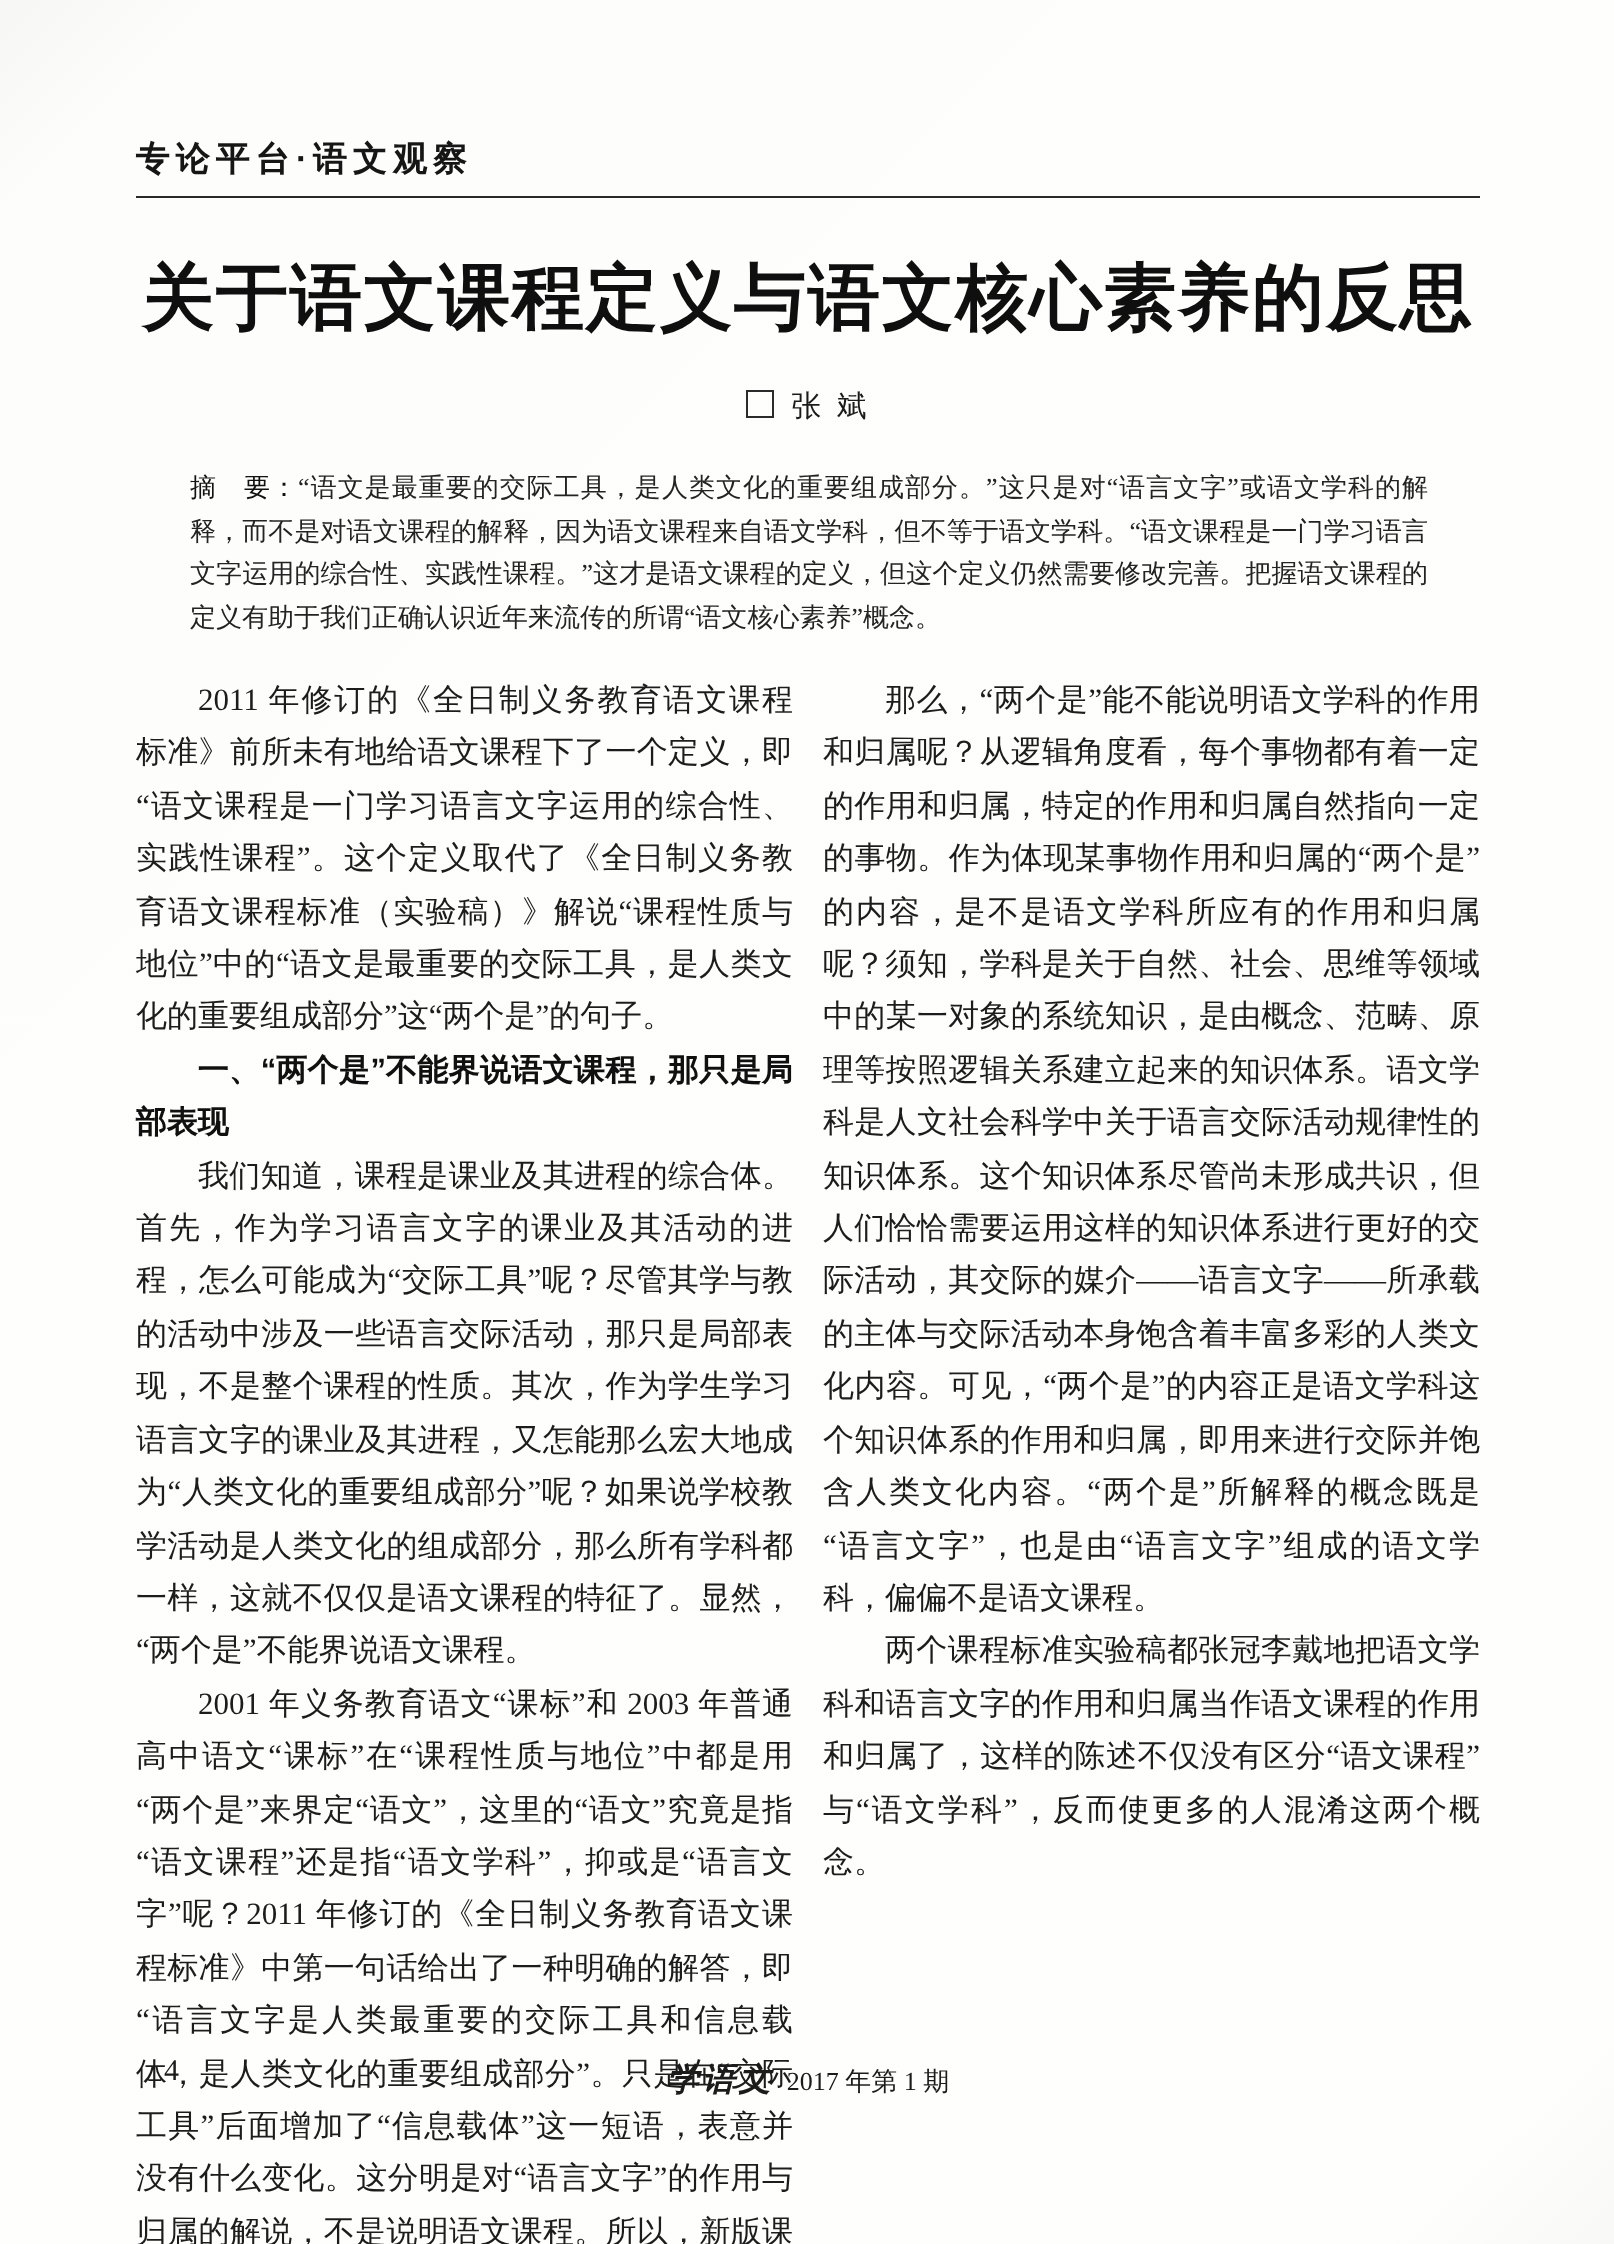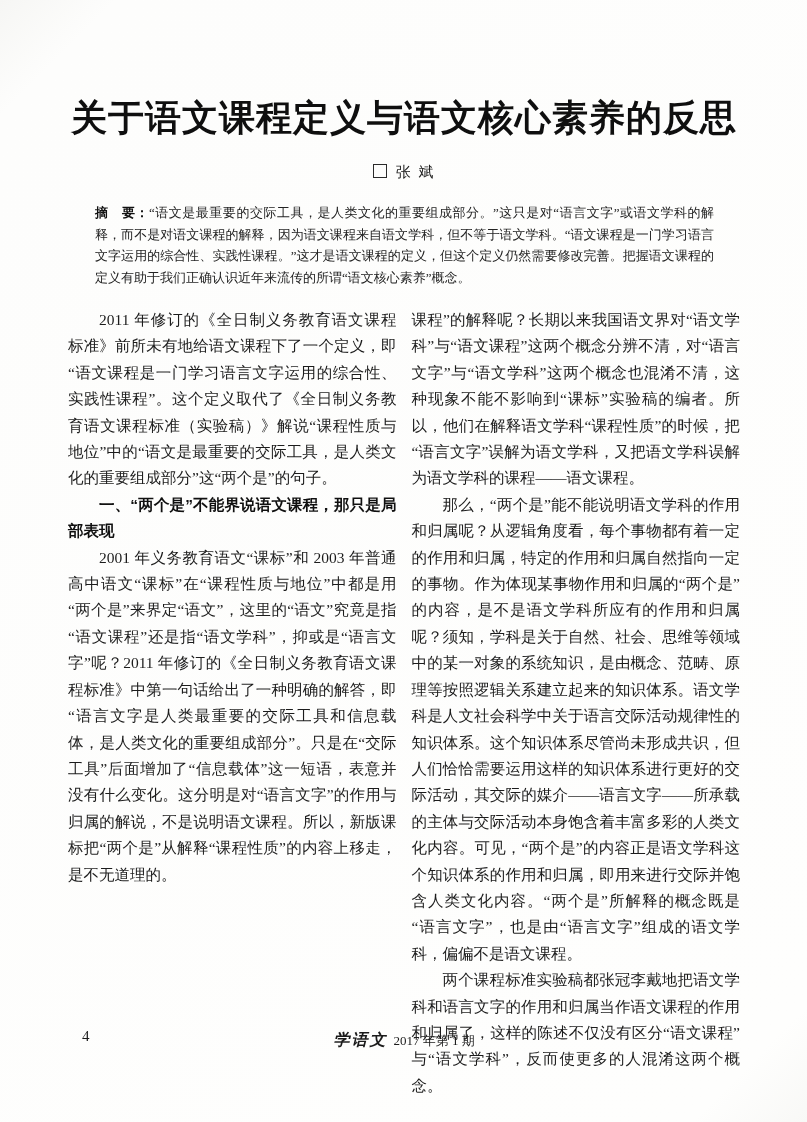--- a/index.html
+++ b/index.html
@@ -61,21 +61,21 @@
   .abstract {
     margin: 20px 26px 0 27px;
     font-size: 13px;
     line-height: 21.5px;
     text-align: justify;
     color: #232323;
   }
   .abstract p { margin: 0; }
   .abs-label {
     font-family: "Liberation Sans", sans-serif;
-    font-weight: bold;
+    font-weight: normal;
     font-style: normal;
     color: #111;
   }
   .abs-text { font-style: normal; margin-top: 17px; }
   
   .columns {
     display: flex;
     gap: 15px;
     margin-top: 19px;
   }
@@ -123,39 +123,42 @@
     letter-spacing: 2px;
     margin-right: 6px;
   }
 </style>
 </head>
 <body>
 
 <div class="page">
   <div class="content">
 
+    <div class="banner">
+      <span>专论平台·语文观察</span>
+    </div>
 
     <h1 class="title">关于语文课程定义与语文核心素养的反思</h1>
 
     <div class="author-line">
       <span class="author-square"></span><span>张  斌</span>
     </div>
 
     <div class="abstract">
       <p><span class="abs-label">摘　要：</span><span class="abs-text">“语文是最重要的交际工具，是人类文化的重要组成部分。”这只是对“语言文字”或语文学科的解释，而不是对语文课程的解释，因为语文课程来自语文学科，但不等于语文学科。“语文课程是一门学习语言文字运用的综合性、实践性课程。”这才是语文课程的定义，但这个定义仍然需要修改完善。把握语文课程的定义有助于我们正确认识近年来流传的所谓“语文核心素养”概念。</span></p>
     </div>
 
     <div class="columns">
       <div class="col">
           <p class="col-para indent">2011 年修订的《全日制义务教育语文课程标准》前所未有地给语文课程下了一个定义，即“语文课程是一门学习语言文字运用的综合性、实践性课程”。这个定义取代了《全日制义务教育语文课程标准（实验稿）》解说“课程性质与地位”中的“语文是最重要的交际工具，是人类文化的重要组成部分”这“两个是”的句子。</p>
           <p class="col-heading">一、“两个是”不能界说语文课程，那只是局部表现</p>
+          <p class="col-para indent">我们知道，课程是课业及其进程的综合体。首先，作为学习语言文字的课业及其活动的进程，怎么可能成为“交际工具”呢？尽管其学与教的活动中涉及一些语言交际活动，那只是局部表现，不是整个课程的性质。其次，作为学生学习语言文字的课业及其进程，又怎能那么宏大地成为“人类文化的重要组成部分”呢？如果说学校教学活动是人类文化的组成部分，那么所有学科都一样，这就不仅仅是语文课程的特征了。显然，“两个是”不能界说语文课程。</p>
           <p class="col-para indent">2001 年义务教育语文“课标”和 2003 年普通高中语文“课标”在“课程性质与地位”中都是用“两个是”来界定“语文”，这里的“语文”究竟是指“语文课程”还是指“语文学科”，抑或是“语言文字”呢？2011 年修订的《全日制义务教育语文课程标准》中第一句话给出了一种明确的解答，即“语言文字是人类最重要的交际工具和信息载体，是人类文化的重要组成部分”。只是在“交际工具”后面增加了“信息载体”这一短语，表意并没有什么变化。这分明是对“语言文字”的作用与归属的解说，不是说明语文课程。所以，新版课标把“两个是”从解释“课程性质”的内容上移走，是不无道理的。</p>
         </div>
       <div class="col">
-          <p class="col-para">课程”的解释呢？长期以来我国语文界对“语文学科”与“语文课程”这两个概念分辨不清，对“语言文字”与“语文学科”这两个概念也混淆不清，这种现象不能不影响到“课标”实验稿的编者。所以，他们在解释语文学科“课程性质”的时候，把“语言文字”误解为语文学科，又把语文学科误解为语文学科的课程——语文课程。</p>
           <p class="col-para indent">那么，“两个是”能不能说明语文学科的作用和归属呢？从逻辑角度看，每个事物都有着一定的作用和归属，特定的作用和归属自然指向一定的事物。作为体现某事物作用和归属的“两个是”的内容，是不是语文学科所应有的作用和归属呢？须知，学科是关于自然、社会、思维等领域中的某一对象的系统知识，是由概念、范畴、原理等按照逻辑关系建立起来的知识体系。语文学科是人文社会科学中关于语言交际活动规律性的知识体系。这个知识体系尽管尚未形成共识，但人们恰恰需要运用这样的知识体系进行更好的交际活动，其交际的媒介——语言文字——所承载的主体与交际活动本身饱含着丰富多彩的人类文化内容。可见，“两个是”的内容正是语文学科这个知识体系的作用和归属，即用来进行交际并饱含人类文化内容。“两个是”所解释的概念既是“语言文字”，也是由“语言文字”组成的语文学科，偏偏不是语文课程。</p>
           <p class="col-para indent">两个课程标准实验稿都张冠李戴地把语文学科和语言文字的作用和归属当作语文课程的作用和归属了，这样的陈述不仅没有区分“语文课程”与“语文学科”，反而使更多的人混淆这两个概念。</p>
         </div>
     </div>
 
   </div>
 
   <div class="footer">
     <span class="page-num">4</span>
     <span class="journal-line">

